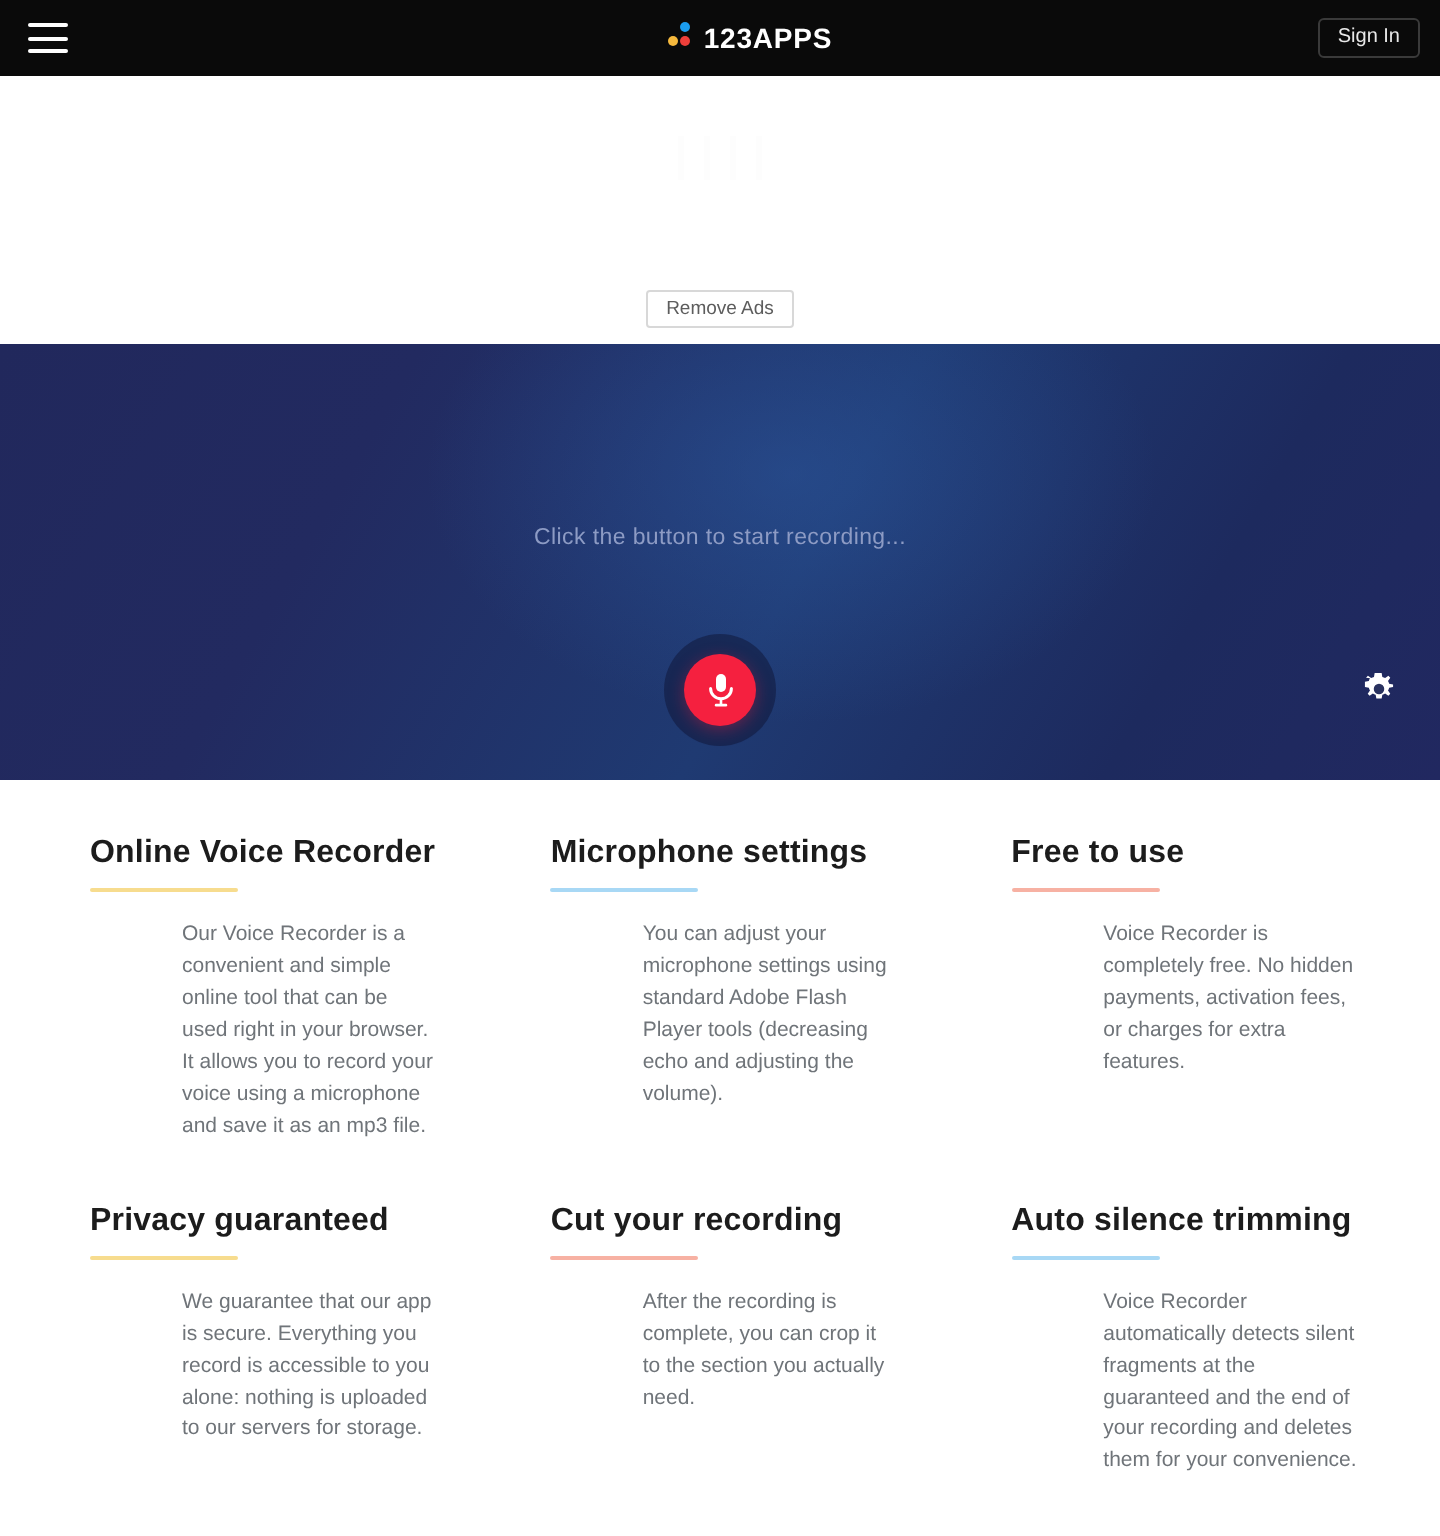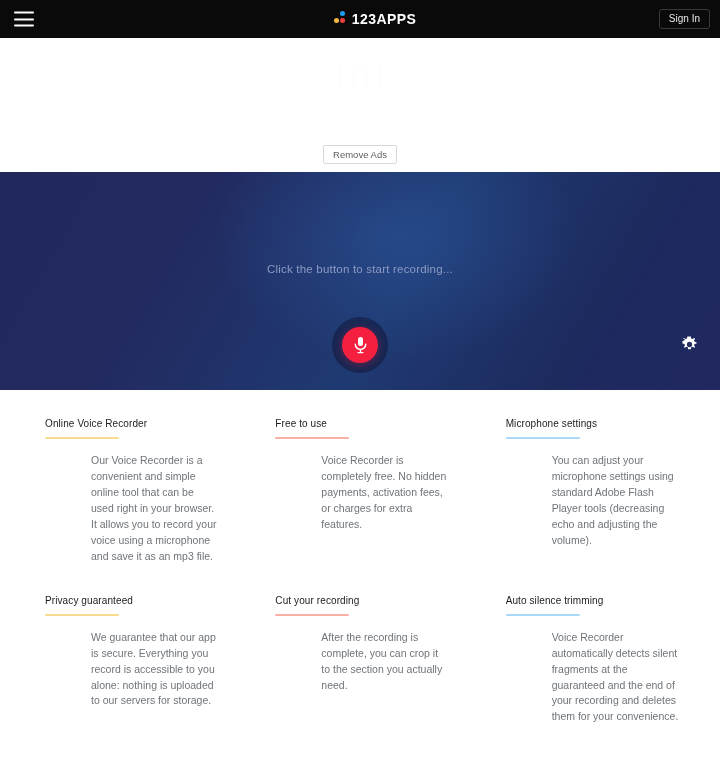--- a/index.html
+++ b/index.html
@@ -221,22 +221,22 @@
   .features {
     padding: 28px 40px 0 45px;
     display: grid;
     grid-template-columns: repeat(3, 1fr);
     column-gap: 56px;
     row-gap: 30px;
   }
   .feature { max-width: 175px; }
 
   .feature-title {
-    font-size: 10px;
-    font-weight: normal;
+    font-size: 16px;
+    font-weight: bold;
     color: #1c1c1c;
     letter-spacing: 0.1px;
     margin-bottom: 8px;
   }
   .feature-rule {
     width: 74px;
     height: 2px;
     margin-bottom: 14px;
     border-radius: 1px;
   }
@@ -309,32 +309,32 @@
 
 <div class="features">
 
   <div class="feature">
     <div class="feature-title">Online Voice Recorder</div>
     <div class="feature-rule" style="background: rgb(247, 220, 142);"></div>
     <div class="feature-body">Our Voice Recorder is a convenient and simple online tool that can be used right in your browser. It allows you to record your voice using a microphone and save it as an mp3 file.</div>
   </div>
 
   <div class="feature">
+    <div class="feature-title">Microphone settings</div>
+    <div class="feature-rule" style="background: rgb(168, 216, 245);"></div>
+    <div class="feature-body">You can adjust your microphone settings using standard Adobe Flash Player tools (decreasing echo and adjusting the volume).</div>
+  </div>
+
+  <div class="feature">
     <div class="feature-title">Free to use</div>
     <div class="feature-rule" style="background: rgb(247, 177, 163);"></div>
     <div class="feature-body">Voice Recorder is completely free. No hidden payments, activation fees, or charges for extra features.</div>
   </div>
 
   <div class="feature">
-    <div class="feature-title">Microphone settings</div>
-    <div class="feature-rule" style="background: rgb(168, 216, 245);"></div>
-    <div class="feature-body">You can adjust your microphone settings using standard Adobe Flash Player tools (decreasing echo and adjusting the volume).</div>
-  </div>
-
-  <div class="feature">
     <div class="feature-title">Privacy guaranteed</div>
     <div class="feature-rule" style="background: rgb(247, 220, 142);"></div>
     <div class="feature-body">We guarantee that our app is secure. Everything you record is accessible to you alone: nothing is uploaded to our servers for storage.</div>
   </div>
 
   <div class="feature">
     <div class="feature-title">Cut your recording</div>
     <div class="feature-rule" style="background: rgb(247, 177, 163);"></div>
     <div class="feature-body">After the recording is complete, you can crop it to the section you actually need.</div>
   </div>

